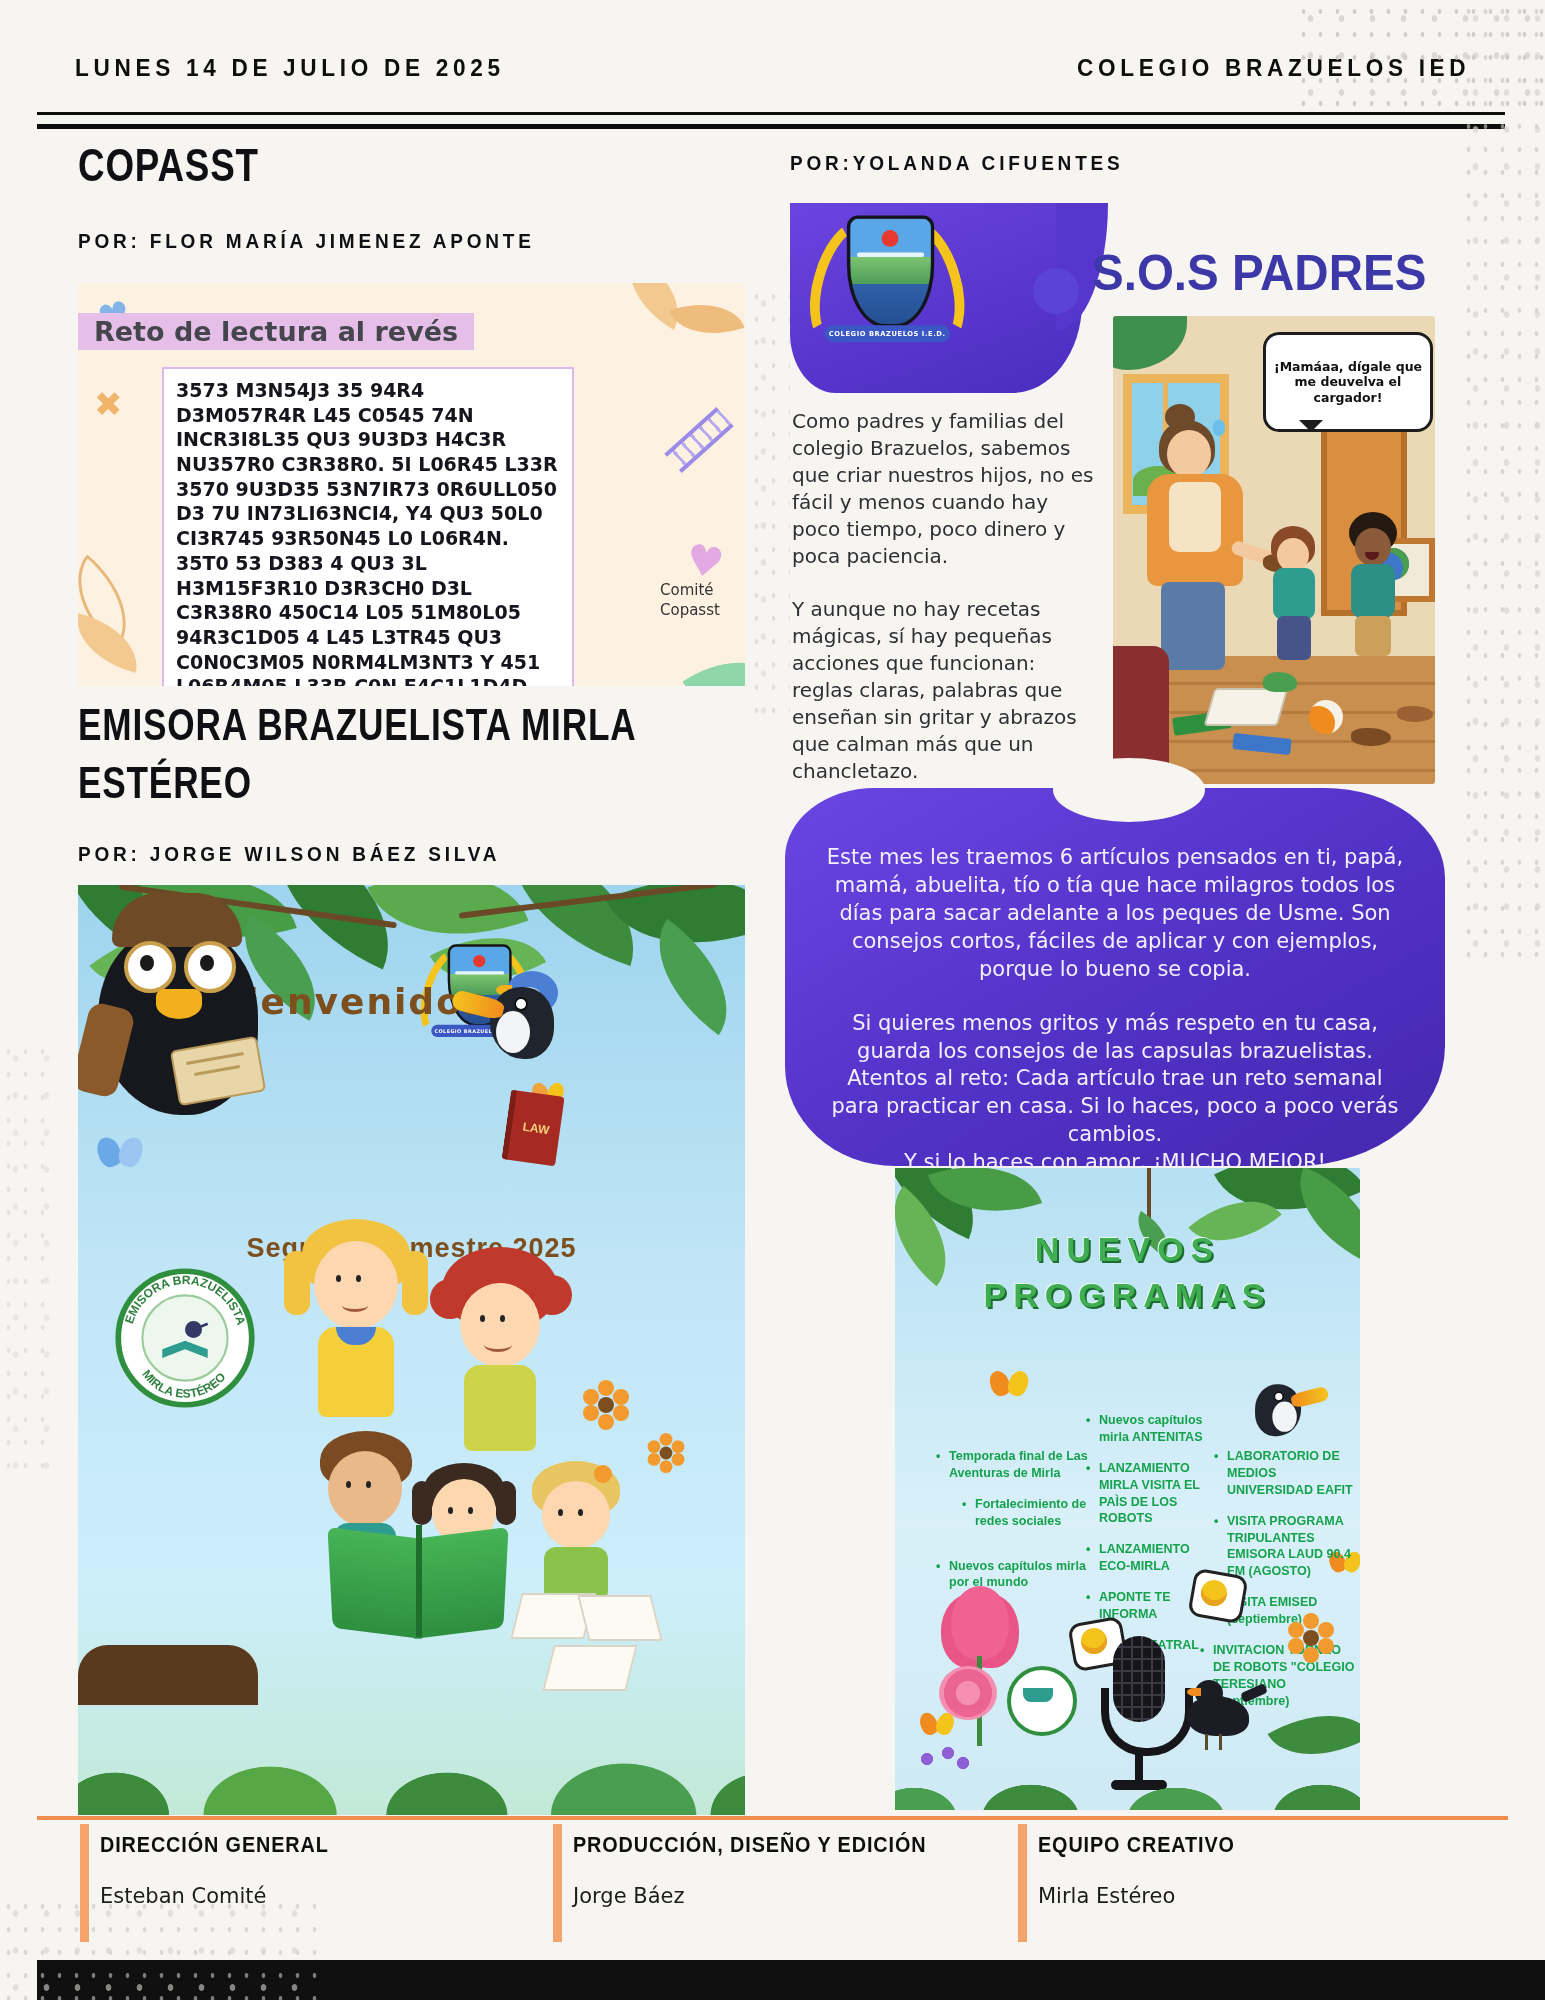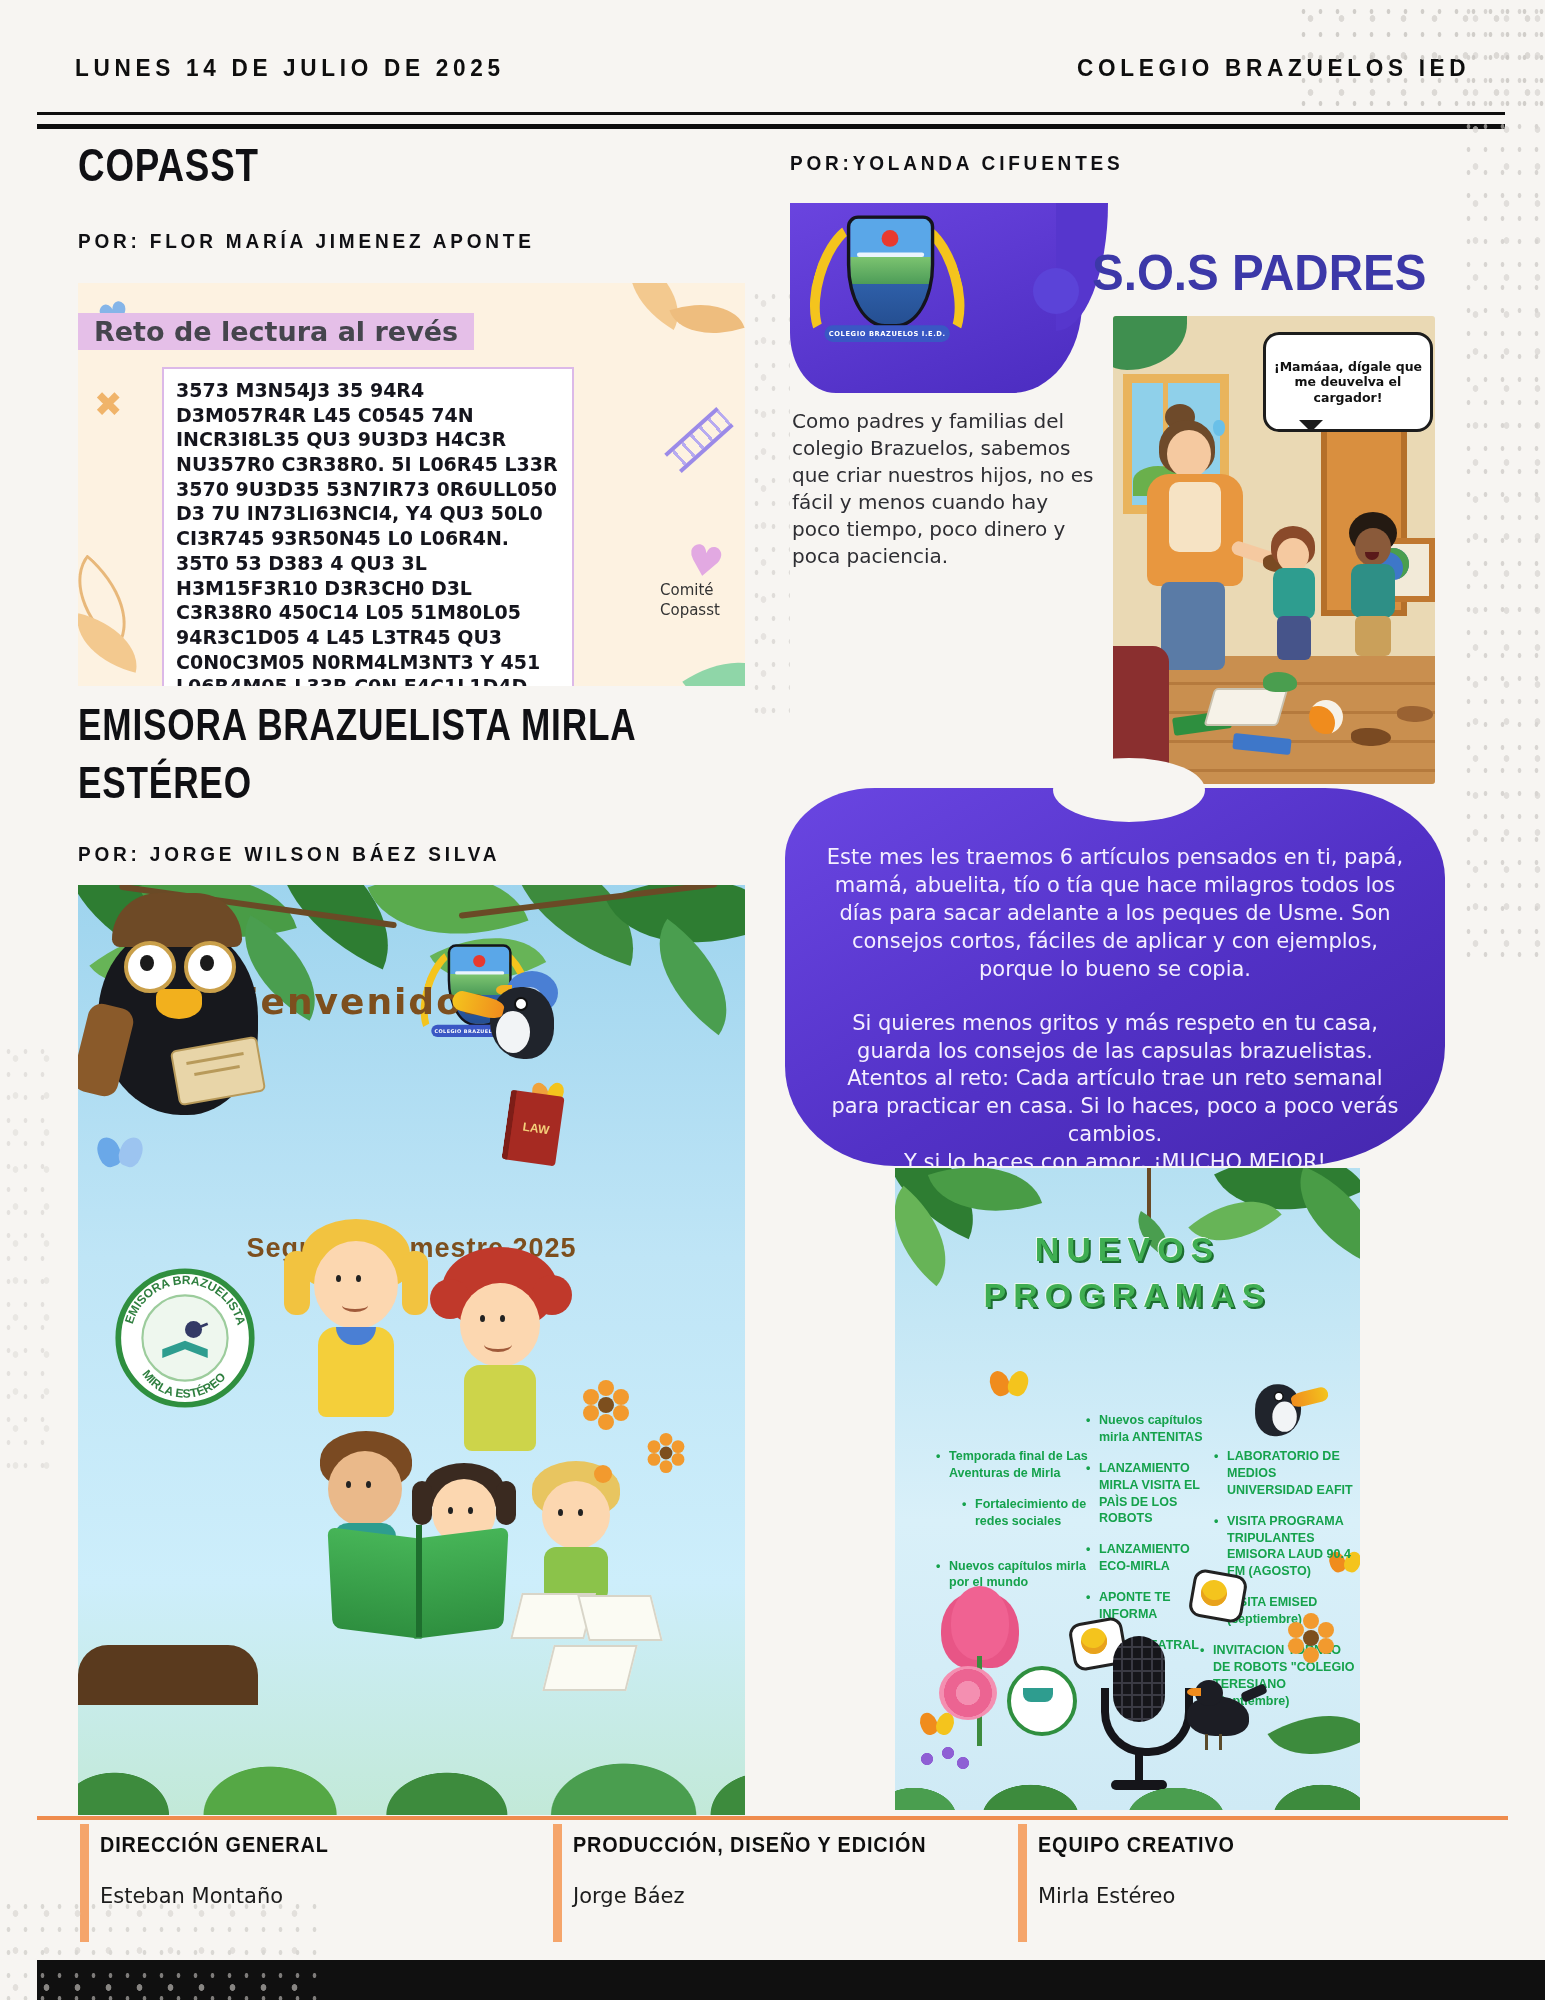--- a/index.html
+++ b/index.html
@@ -375,20 +375,21 @@
     <div style="left:284px;top:390px;width:36px;height:16px;background:#9a6232;border-radius:40% 60% 50% 50%;"></div>
 
     <div style="left:150px;top:16px;width:156px;height:86px;background:#fff;border:3px solid #1d1d1d;border-radius:16px;
          display:flex;align-items:center;justify-content:center;text-align:center;
          font:700 12.5px/1.25 'DejaVu Sans',sans-serif;color:#111;padding:4px;">¡Mamáaa, dígale que me deuvelva el cargador!</div>
     <div style="left:186px;top:104px;width:0;height:0;border:12px solid transparent;border-top-color:#1d1d1d;"></div>
   </div>
 
   <div class="abs" id="sos-copy">
     <p>Como padres y familias del colegio Brazuelos, sabemos que criar nuestros hijos, no es fácil y menos cuando hay poco tiempo, poco dinero y poca paciencia.</p>
+    <p>Y aunque no hay recetas mágicas, sí hay pequeñas acciones que funcionan: reglas claras, palabras que enseñan sin gritar y abrazos que calman más que un chancletazo.</p>
   </div>
 
   <div class="abs" id="sos-blob">
     <div class="notch"></div>
     <div id="sos-blob-text">
       <p>Este mes les traemos 6 artículos pensados en ti, papá, mamá, abuelita, tío o tía que hace milagros todos los días para sacar adelante a los peques de Usme. Son consejos cortos, fáciles de aplicar y con ejemplos, porque lo bueno se copia.</p>
       <p class="last">Si quieres menos gritos y más respeto en tu casa, guarda los consejos de las capsulas brazuelistas. Atentos al reto: Cada artículo trae un reto semanal para practicar en casa. Si lo haces, poco a poco verás cambios.</p>
       <p class="last">Y si lo haces con amor, ¡MUCHO MEJOR!</p>
     </div>
   </div>
@@ -475,21 +476,21 @@
     <div class="grass" style="left:-10px;top:600px;width:485px;height:50px;background:
       radial-gradient(70px 50px at 6% 100%,#4a9e4f 60%,transparent 61%),
       radial-gradient(80px 55px at 30% 100%,#3d8b3d 60%,transparent 61%),
       radial-gradient(80px 50px at 60% 100%,#4a9e4f 60%,transparent 61%),
       radial-gradient(80px 55px at 90% 100%,#3d8b3d 60%,transparent 61%);"></div>
   </div>
 
   <div class="abs" id="footer-rule"></div>
   <div class="abs fbar" style="left:80px;"></div>
   <div class="abs ftitle" style="left:100px;">DIRECCIÓN GENERAL</div>
-  <div class="abs fname" style="left:100px;">Esteban Montaño</div>
+  <div class="abs fname" style="left:100px;">Esteban Comité</div>
   <div class="abs fbar" style="left:553px;"></div>
   <div class="abs ftitle" style="left:573px;">PRODUCCIÓN, DISEÑO Y EDICIÓN</div>
   <div class="abs fname" style="left:573px;text-align:right;">Jorge Báez</div>
   <div class="abs fbar" style="left:1018px;"></div>
   <div class="abs ftitle" style="left:1038px;">EQUIPO CREATIVO</div>
   <div class="abs fname" style="left:1038px;">Mirla Estéreo</div>
   <div class="abs" id="bottom-bar"></div>
 
   <div class="abs tex" id="tex-right"></div>
   <div class="abs tex" id="tex-corner"></div>

